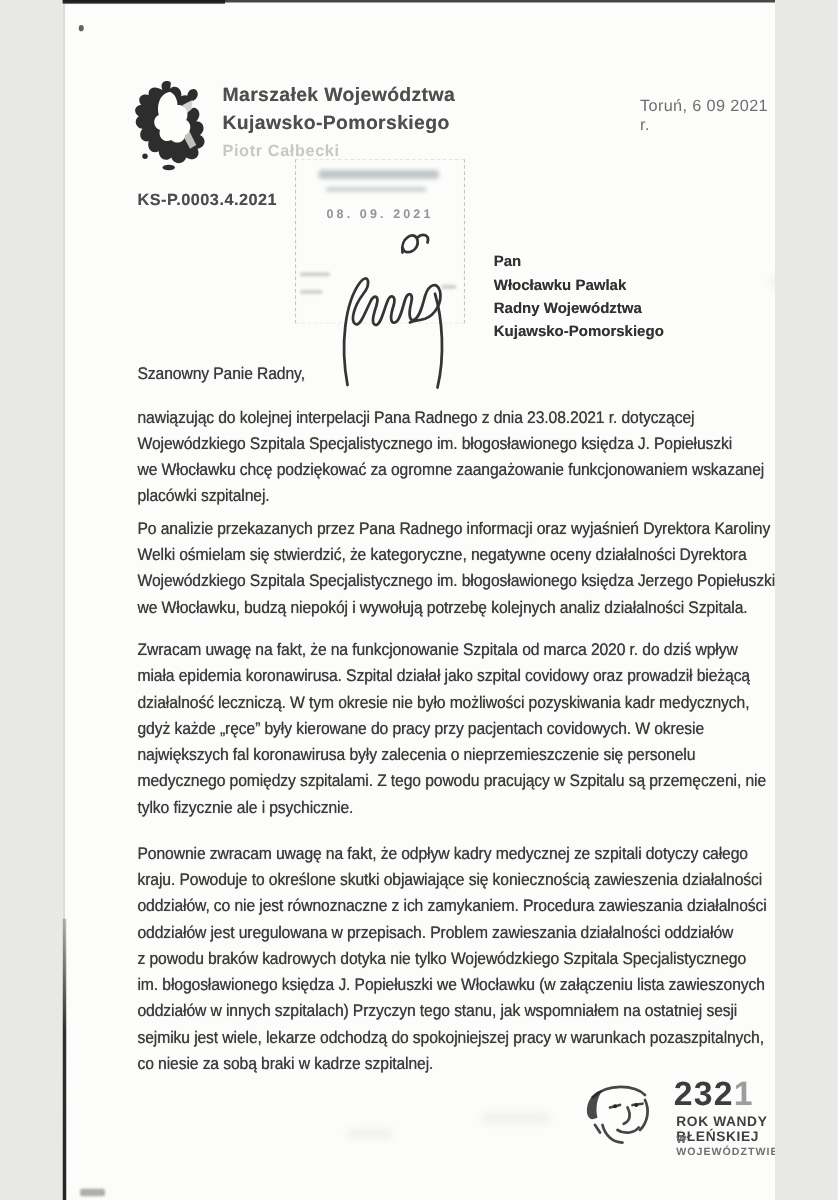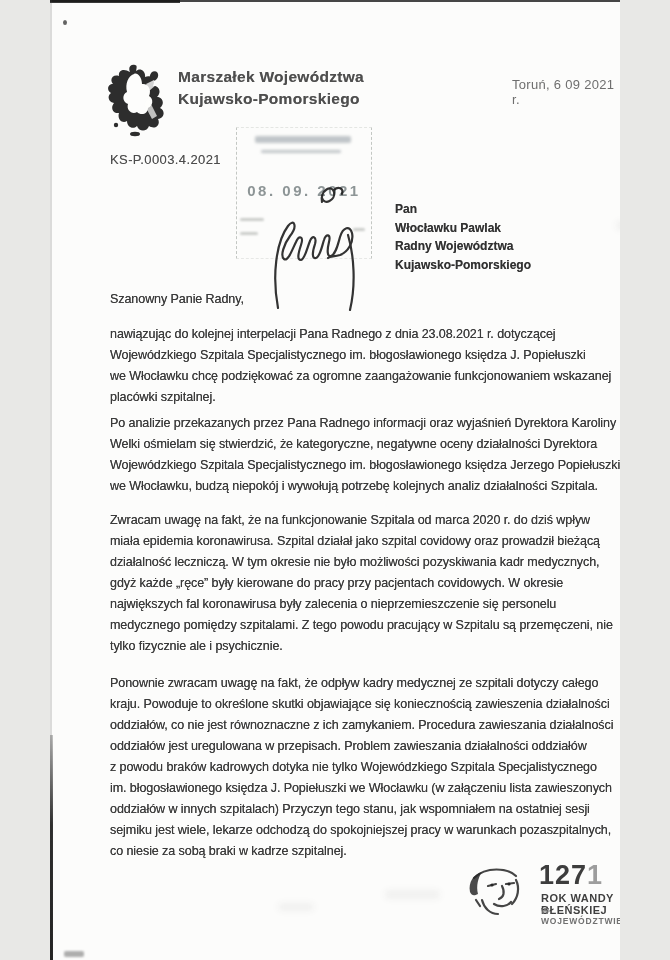--- a/index.html
+++ b/index.html
@@ -22,29 +22,29 @@
   .corner-wedge{position:absolute;left:580px;top:942px;width:90px;height:18px;
     background:#2e2e2e;clip-path:polygon(4% 86%,100% 30%,100% 100%,10% 100%);filter:blur(.7px);}
   .bottom-left-mark{position:absolute;left:14px;top:951px;width:20px;height:6px;background:rgba(30,30,30,.35);filter:blur(1px);border-radius:2px;}
 
   
   .eagle{position:absolute;left:56px;top:62px;}
   .sender{position:absolute;left:128px;top:66px;line-height:22px;}
   .sender .ln1,.sender .ln2{font-size:15.5px;font-weight:bold;color:#4e4e4e;letter-spacing:.3px;text-shadow:0 0 .5px rgba(78,78,78,.6);}
   .sender .ln3{font-size:13px;font-weight:bold;color:#c7c7c5;filter:blur(.5px);letter-spacing:.5px;}
   .place-date{position:absolute;left:462px;top:77px;font-size:13px;color:#6e6e6e;filter:blur(.35px);letter-spacing:.3px;}
-  .reference{position:absolute;left:60px;top:152px;font-size:13px;font-weight:normal;color:#4c4c4c;letter-spacing:.4px;text-shadow:0 0 .4px rgba(76,76,76,.5);}
+  .reference{position:absolute;left:60px;top:152px;font-size:13px;font-weight:bold;color:#4c4c4c;letter-spacing:.4px;text-shadow:0 0 .4px rgba(76,76,76,.5);}
 
   
   .stamp{position:absolute;left:186px;top:127px;width:134px;height:130px;
     border-left:1px dashed #c3c7c3;border-right:1px dashed #c3c7c3;
     border-top:1px dashed #e4e6e3;border-bottom:1px dashed #e7e8e6;}
   .stamp-blur-line{position:absolute;background:rgba(120,130,140,.45);filter:blur(1.6px);border-radius:2px;}
   .stamp-date{position:absolute;left:0;top:38px;width:100%;text-align:center;
-    font-size:15px;font-weight:bold;color:#8d9596;letter-spacing:2.5px;filter:blur(.4px);margin-top:16px;}
+    font-size:10px;font-weight:bold;color:#8d9596;letter-spacing:2.5px;filter:blur(.4px);}
   .stamp-small-mark{position:absolute;background:rgba(130,135,130,.4);filter:blur(1.2px);height:3px;border-radius:2px;}
 
   .signature{position:absolute;left:210px;top:180px;}
 
   
   .recipient{position:absolute;left:345px;top:200px;font-size:12px;font-weight:bold;color:#313131;line-height:18.5px;text-shadow:0 0 .4px rgba(49,49,49,.6);}
   .recipient div{white-space:pre;}
 
   
   .body-text{font-size:13.5px;line-height:21px;color:#3b3b3b;letter-spacing:-.1px;
@@ -93,20 +93,21 @@
     <g fill="#fdfdfc">
       <path d="M28,12 C22,14 19,22 21,30 C16,32 16,40 22,42 C20,48 26,53 31,50 C35,54 42,52 42,46 C47,44 48,37 43,34 C46,28 42,21 36,22 C36,15 31,10 28,12 Z"></path>
       <path d="M40,22 L48,18 L50,23 L43,29 Z" opacity=".8"></path>
       <path d="M42,36 L51,54 L46,57 L38,42 Z" opacity=".7"></path>
     </g>
   </svg>
 
   <div class="sender">
     <div class="ln1">Marszałek Województwa</div>
     <div class="ln2">Kujawsko-Pomorskiego</div>
+    <div class="ln3">Piotr Całbecki</div>
   </div>
 
   <div class="place-date">Toruń, 6 09 2021 r.</div>
 
   <div class="reference">KS-P.0003.4.2021</div>
 
   <div class="stamp">
     <div class="stamp-blur-line" style="left:18px;top:8px;width:96px;height:7px;"></div>
     <div class="stamp-blur-line" style="left:24px;top:22px;width:80px;height:3px;"></div>
     <div class="stamp-date">08. 09. 2021</div>
@@ -178,18 +179,18 @@
       <path d="M52,14 C56,22 54,32 48,38"></path>
       <path d="M30,38 C36,42 44,40 47,36"></path>
       <path d="M18,34 C20,42 26,48 34,48"></path>
       <path d="M12,34 l4,6"></path>
     </g>
     <circle cx="28" cy="19" r="1.6" fill="#262626"></circle>
     <circle cx="45" cy="18" r="1.6" fill="#262626"></circle>
   </svg>
 
   <div class="footer-year">
-    <span class="dark">127</span><span class="light">1</span>
+    <span class="dark">232</span><span class="light">1</span>
   </div>
   <div class="footer-title">ROK WANDY BŁEŃSKIEJ</div>
   <div class="footer-subtitle">W WOJEWÓDZTWIE</div>
 
 </div>
 
 </body></html>

